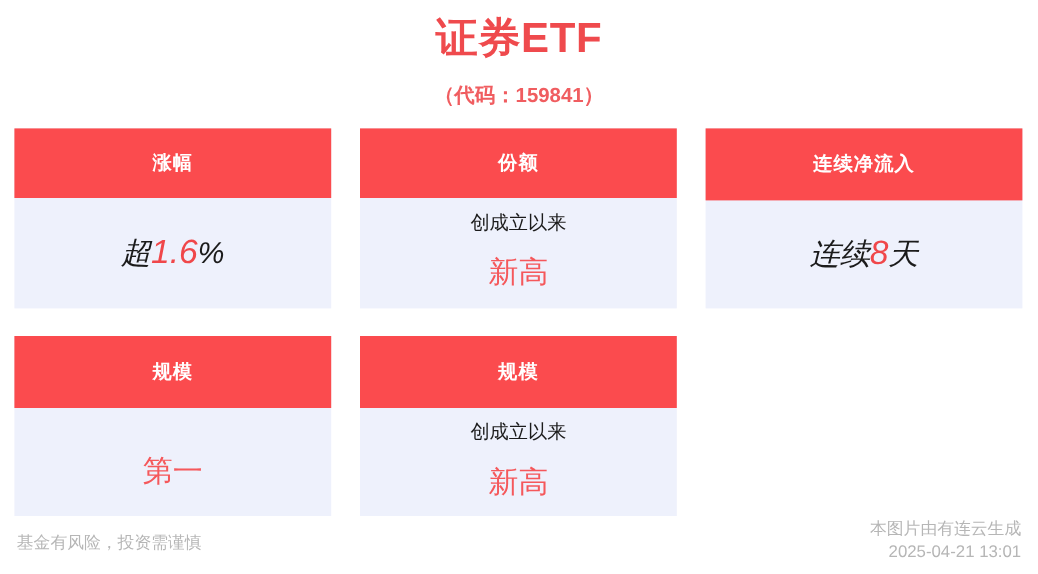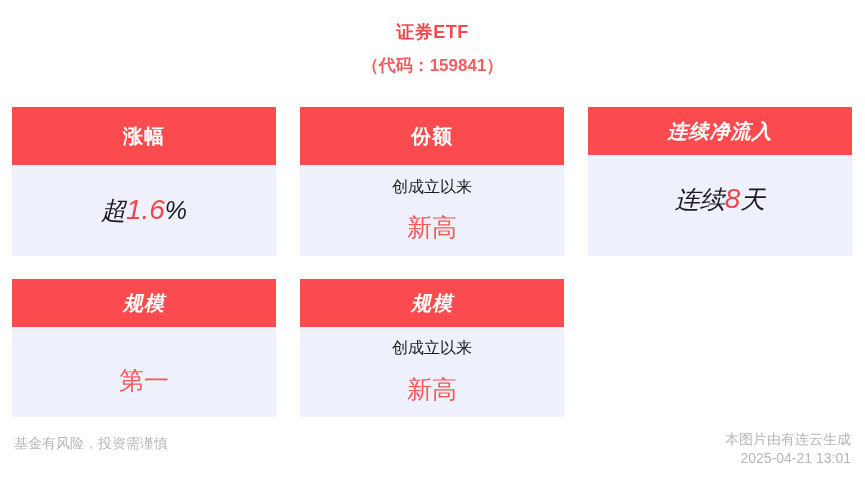--- a/index.html
+++ b/index.html
@@ -21,32 +21,32 @@
     position: relative;
     box-sizing: border-box;
   }
 
   
   .header {
     padding-top: 14px;
     text-align: center;
   }
   .title {
-    font-size: 18px;
+    font-size: 35px;
     font-weight: bold;
     color: #ef4a4d;
     line-height: 36px;
     letter-spacing: 0.5px;
   }
   .subtitle {
     font-size: 17px;
     font-weight: bold;
     color: #f05d60;
     line-height: 28px;
-    margin-top: 2px;
+    margin-top: 16px;
   }
 
   
   .grid {
     position: absolute;
     left: 12px;
     top: 107px;
     width: 841px;
     display: flex;
     flex-wrap: wrap;
@@ -56,21 +56,21 @@
     width: 264px;
     box-sizing: border-box;
     background: #eef1fc;
     display: flex;
     flex-direction: column;
   }
   .card-head {
     height: 58px;
     background: #fb4b4e;
     color: #ffffff;
-    font-size: 20px;
+    font-size: 16px;
     font-weight: bold;
     letter-spacing: 1px;
     display: flex;
     align-items: center;
     justify-content: center;
   }
   .card-body {
     height: 89px;
     display: flex;
     flex-direction: column;
@@ -97,34 +97,34 @@
     color: #f5585b;
     font-weight: normal;
     margin-top: 18px;
   }
   .hl {
     color: #f0474a;
     font-size: 28px;
   }
 
   
-  .row2 .card-head { height: 48px; font-style: italic; }
+  .row2 .card-head { height: 60px; }
   .row2 .card-body { height: 88px; }
 
   
   .footer {
     position: absolute;
     left: 0;
     right: 0;
     bottom: 8px;
     height: 40px;
     padding: 0 14px;
     box-sizing: border-box;
     display: flex;
-    align-items: flex-start;
+    align-items: center;
     justify-content: space-between;
   }
   .disclaimer {
     font-size: 14px;
     color: #b6b6b6;
     line-height: 20px;
     padding-top: 3px;
   }
   .credit {
     text-align: right;

